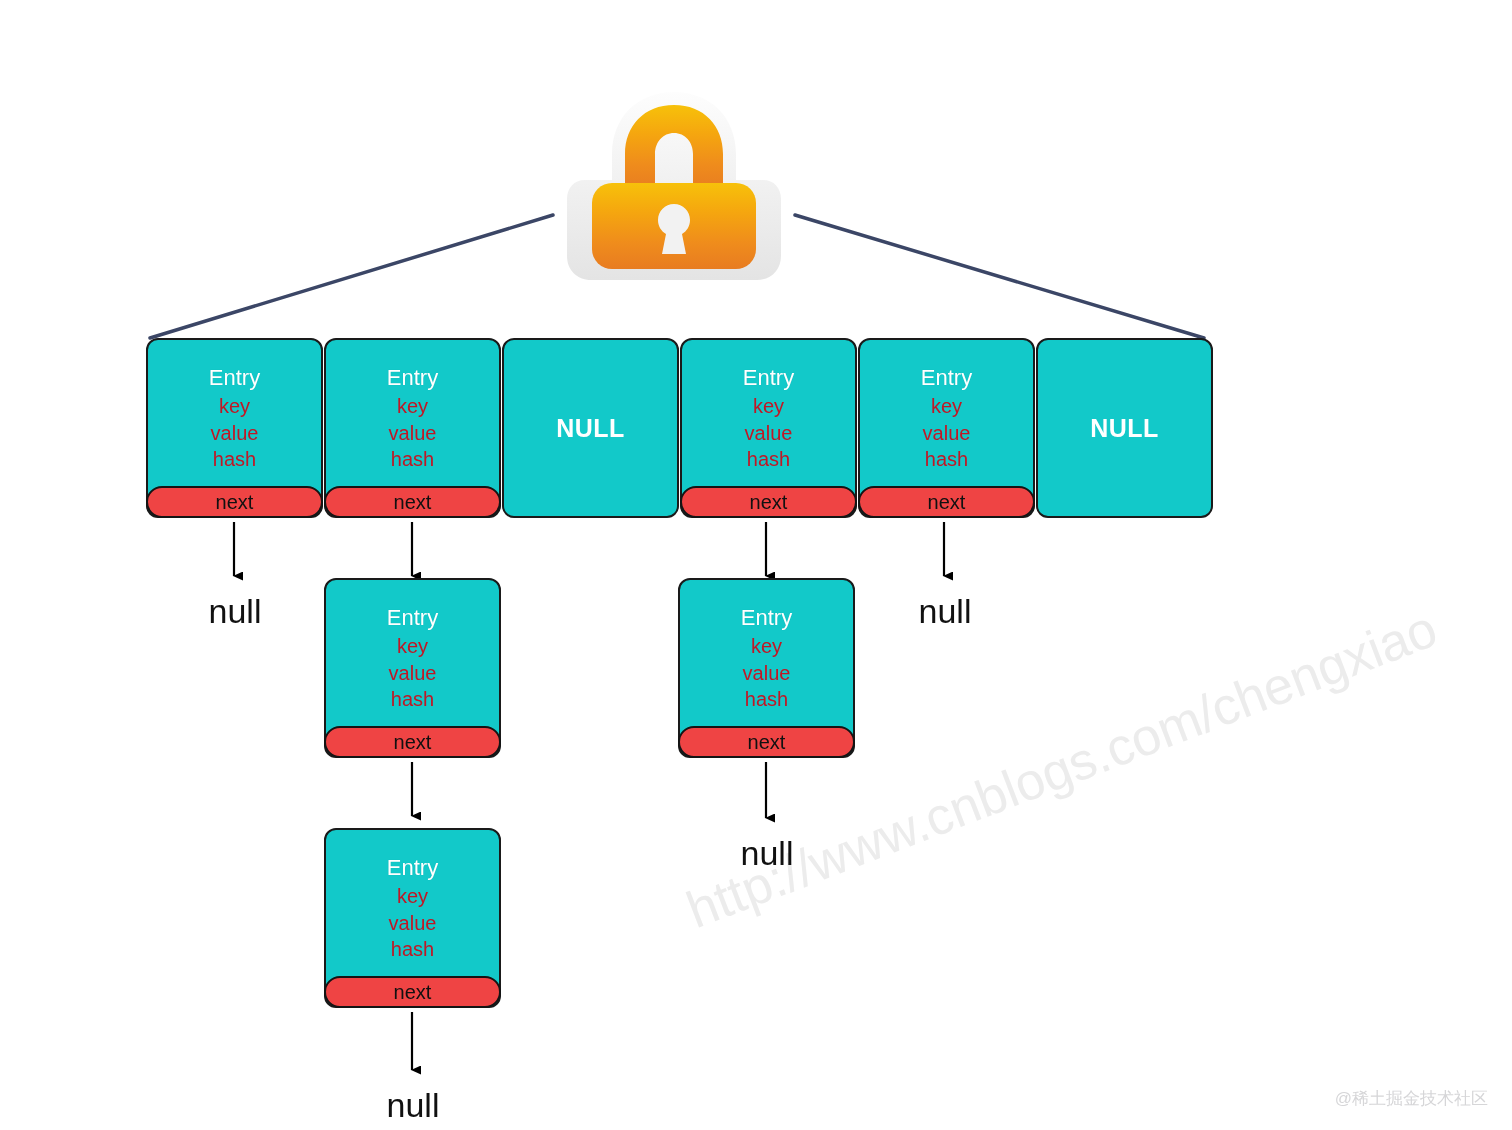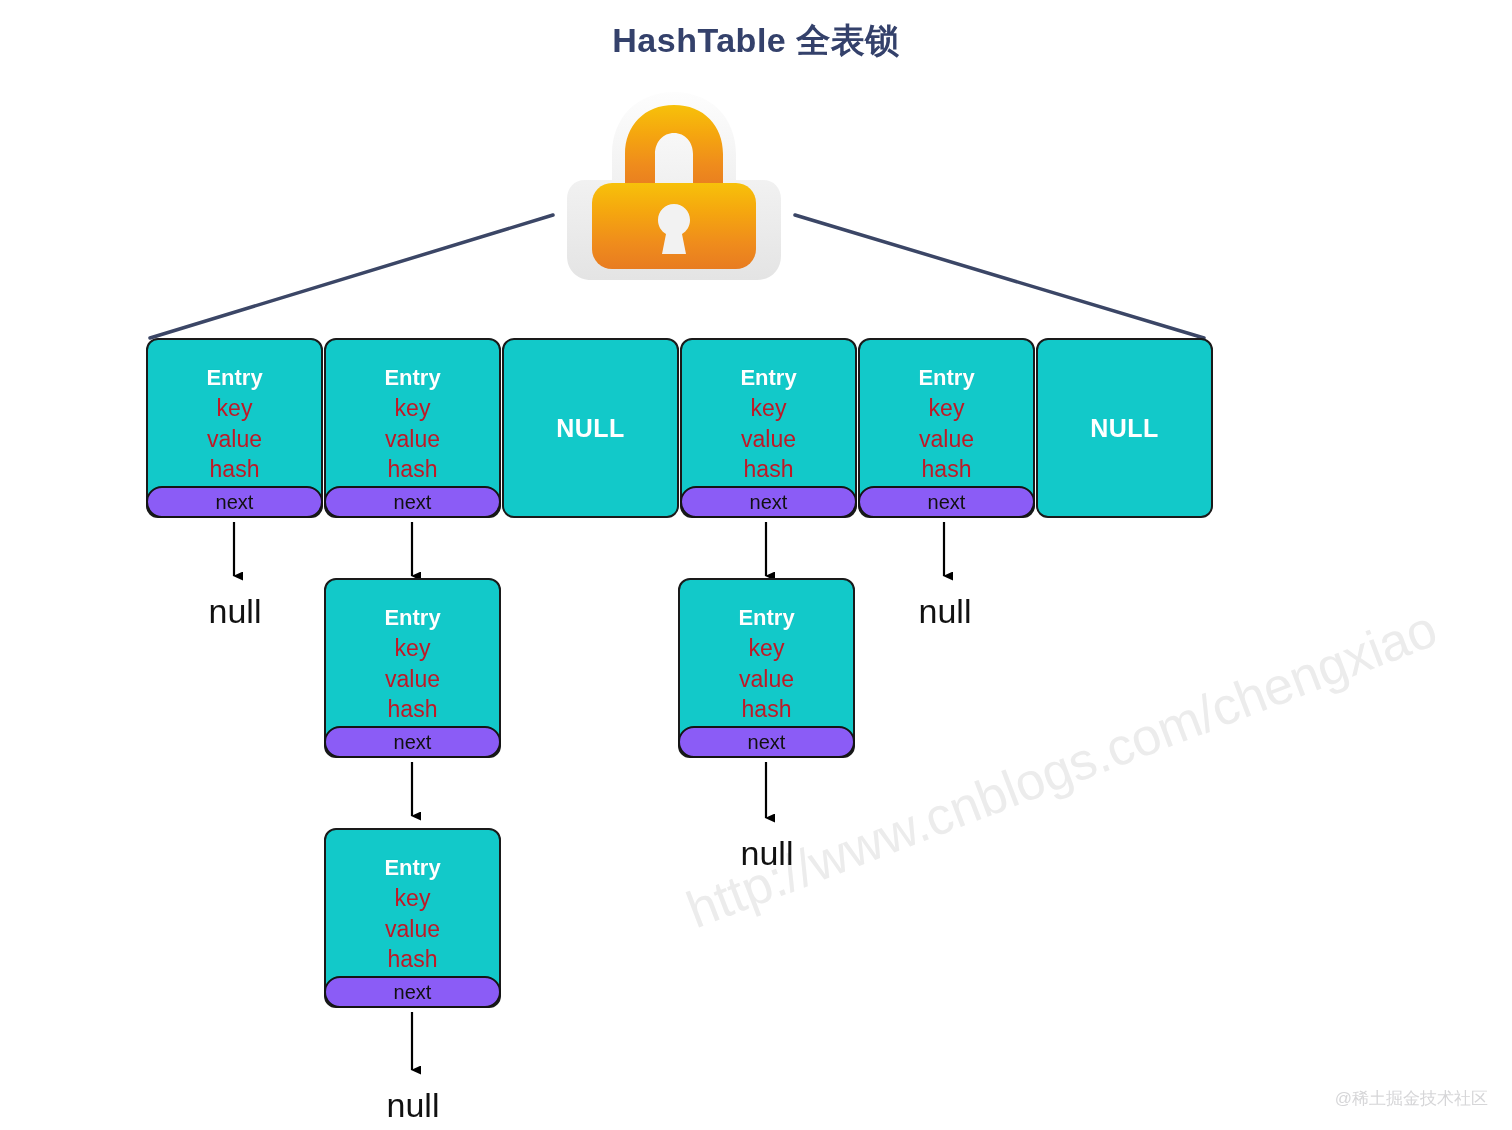--- a/index.html
+++ b/index.html
@@ -78,40 +78,40 @@
     border-radius: 12px;
     margin-right: 1px;
     display: flex;
     flex-direction: column;
     align-items: center;
   }
   .cell:last-child { margin-right: 0; }
 
   .cell-title {
     color: #ffffff;
-    font-weight: 700;
+    font-weight: 400;
     font-size: 22px;
     margin-top: 26px;
     line-height: 1.05;
     text-shadow: 0 0 1px rgba(0,0,0,.12);
   }
   .fields {
     margin-top: 4px;
     text-align: center;
     color: #c01826;
-    font-size: 23px;
+    font-size: 20px;
     line-height: 1.33;
   }
   .fields div { white-space: nowrap; }
 
   .next-bar {
     position: absolute;
     left: -2px; bottom: -2px;
     width: 177px; height: 32px;
-    background: #8b5cf6;
+    background: #ef4444;
     border: 2px solid #141414;
     border-radius: 16px;
     display: flex; align-items: center; justify-content: center;
     font-size: 20px;
     color: #111111;
   }
 
   .null-cell {
     justify-content: center;
   }
@@ -139,21 +139,20 @@
     color: #111111;
     white-space: nowrap;
     text-align: center;
   }
 </style>
 </head>
 <body>
 
 <div id="stage">
 
-  <div class="title">HashTable 全表锁</div>
 
   <div class="wm-diag">http://www.cnblogs.com/chengxiao</div>
 
   <div class="lock-wrap">
     <svg viewBox="0 0 226 200" xmlns="http://www.w3.org/2000/svg">
       <defs>
         <linearGradient id="lockGrad" x1="0" y1="0" x2="0" y2="1">
           <stop offset="0%" stop-color="#f7c10a"></stop>
           <stop offset="34%" stop-color="#f5a60f"></stop>
           <stop offset="70%" stop-color="#ef8c1c"></stop>

